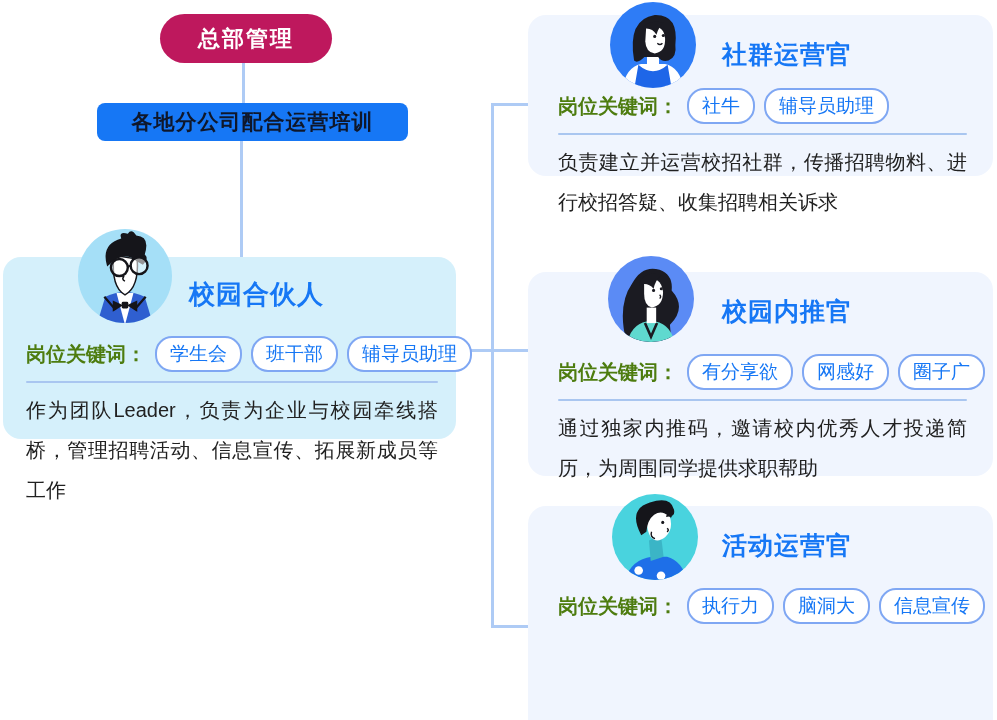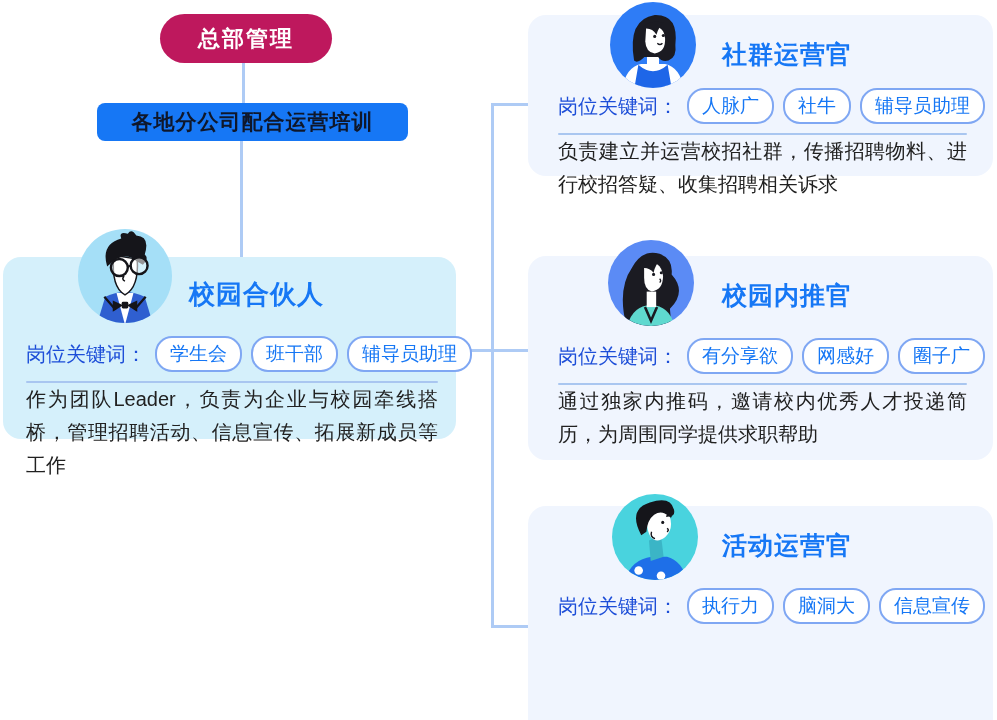--- a/index.html
+++ b/index.html
@@ -29,48 +29,48 @@
   .line-trunk       { left:491px; top:103px; width:3px; height:525px; }
   .stub-top         { left:493px; top:103px; width:35px; height:3px; }
   .stub-mid         { left:456px; top:349px; width:72px; height:3px; }
   .stub-bottom      { left:493px; top:625px; width:35px; height:3px; }
 
   
   .card { position:absolute; border-radius:18px; }
   .card-partner   { left:3px;   top:257px; width:453px; height:182px; background:#D5F0FB; }
   .card-right     { left:528px; width:465px; background:#F0F5FE; }
   .card-community { top:15px;  height:161px; }
-  .card-referral  { top:256px; height:204px; }
+  .card-referral  { top:272px; height:204px; }
   .card-activity  { top:506px; height:236px; }
 
   .card-title { position:absolute; font-size:25px; font-weight:bold; color:#1677F5; letter-spacing:1px; }
   .card-partner .card-title { left:186px; top:20px; font-size:26px; }
   .card-right   .card-title { left:194px; top:23px; }
 
   .avatar { position:absolute; }
   .avatar svg { display:block; width:100%; height:100%; }
   .card-partner   .avatar { left:75px; top:-28px; width:94px; height:94px; }
   .card-community .avatar { left:82px; top:-13px; width:86px; height:86px; }
   .card-referral  .avatar { left:80px; top:-16px; width:86px; height:86px; }
   .card-activity  .avatar { left:84px; top:-12px; width:86px; height:86px; }
 
   .card-content { position:absolute; left:30px; right:26px; }
   .card-partner   .card-content { left:23px; right:18px; top:79px; }
   .card-community .card-content { top:73px; }
   .card-referral  .card-content { top:82px; }
   .card-activity  .card-content { top:82px; }
 
   .kw-row { display:flex; align-items:center; gap:9px; }
-  .kw-label { font-size:20px; font-weight:400; color:#1d4ed8; white-space:nowrap; }
+  .kw-label { font-size:20px; font-weight:700; color:#4d7c0f; white-space:nowrap; }
   .kw-pill {
     border:2px solid #7FA7F3; border-radius:17px; background:#ffffff;
     color:#1677F5; font-size:19px; font-weight:500; padding:3px 13px; white-space:nowrap;
   }
   .divider { height:2px; background:#A9C6F0; margin-top:9px; border-radius:1px; }
-  .card-desc { font-size:20px; color:#212121; line-height:33px; text-align:justify; }
+  .card-desc { margin-top:7px; font-size:20px; color:#212121; line-height:40px; text-align:justify; }
 </style>
 </head>
 <body>
 
 <div class="stage">
 
   <div class="cline line-root-branch"></div>
   <div class="cline line-branch-card"></div>
   <div class="cline line-trunk"></div>
   <div class="cline stub-top"></div>
@@ -137,21 +137,20 @@
           <circle cx="52" cy="40" r="1.8" fill="#1b1b22"></circle>
           <circle cx="62" cy="39" r="1.8" fill="#1b1b22"></circle>
           <path d="M55 48 q3 3 6 0" fill="none" stroke="#1b1b22" stroke-width="1.6"></path>
         </g>
       </svg>
     </div>
     <div class="card-title">社群运营官</div>
     <div class="card-content">
       <div class="kw-row">
         <span class="kw-label">岗位关键词：</span>
-        <span class="kw-pill">人脉广</span>
         <span class="kw-pill">社牛</span>
         <span class="kw-pill">辅导员助理</span>
       </div>
       <div class="divider"></div>
       <div class="card-desc">负责建立并运营校招社群，传播招聘物料、进行校招答疑、收集招聘相关诉求</div>
     </div>
   </div>
 
   <div class="card card-right card-referral">
     <div class="avatar">

